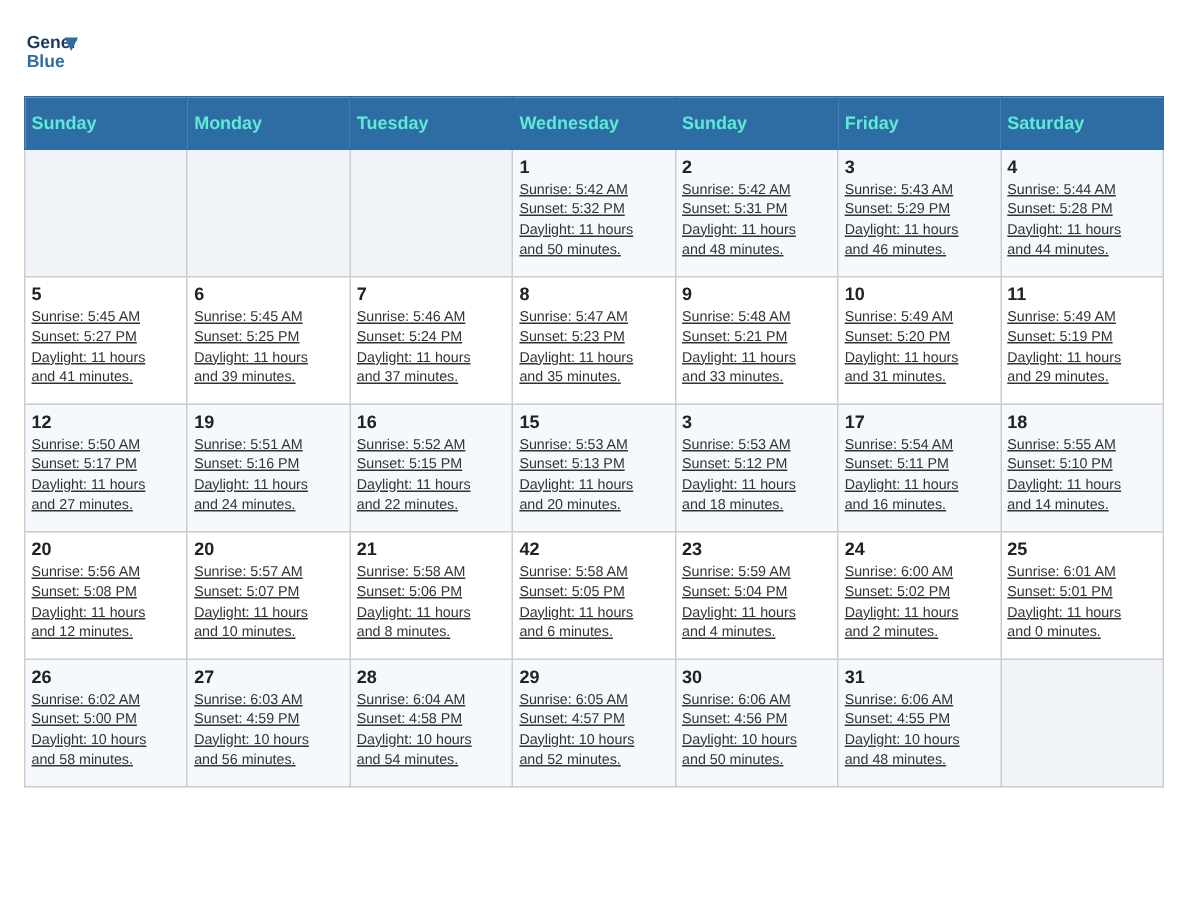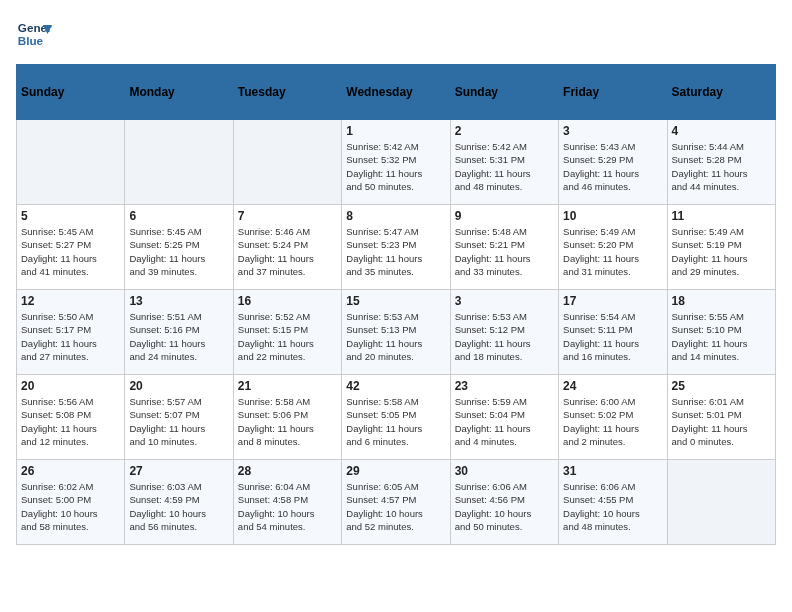--- a/index.html
+++ b/index.html
@@ -37,24 +37,24 @@
       font-size: 14px;
       color: #444;
     }
     table {
       width: 100%;
       border-collapse: collapse;
       table-layout: fixed;
     }
     thead tr th {
       background-color: #2e6da4;
-      color: #000000;
+      color: #5eead4;
       font-size: 12px;
       font-weight: bold;
-      padding: 20px 4px;
+      padding: 10px 4px;
       text-align: left;
       border: 1px solid #2e6da4;
     }
     tbody tr td {
       border: 1px solid #ccc;
       vertical-align: top;
       padding: 4px 4px 6px 4px;
       min-height: 80px;
       height: 85px;
       font-size: 10px;
@@ -63,20 +63,21 @@
     .cell-date {
       font-weight: bold;
       font-size: 12px;
       margin-bottom: 2px;
       color: #222;
     }
     .cell-info {
       font-size: 9.5px;
       line-height: 1.4;
       color: #333;
+      text-decoration: underline;
     }
     tbody tr:nth-child(odd) td {
       background-color: #f5f8fc;
     }
     tbody tr:nth-child(even) td {
       background-color: #ffffff;
     }
     td.empty {
       background-color: #f0f4f8 !important;
     }
@@ -161,21 +162,21 @@
           <div class="cell-date">11</div>
           <div class="cell-info">Sunrise: 5:49 AM<br>Sunset: 5:19 PM<br>Daylight: 11 hours<br>and 29 minutes.</div>
         </td>
       </tr>
       <tr>
         <td>
           <div class="cell-date">12</div>
           <div class="cell-info">Sunrise: 5:50 AM<br>Sunset: 5:17 PM<br>Daylight: 11 hours<br>and 27 minutes.</div>
         </td>
         <td>
-          <div class="cell-date">13</div>
+          <div class="cell-date">19</div>
           <div class="cell-info">Sunrise: 5:51 AM<br>Sunset: 5:16 PM<br>Daylight: 11 hours<br>and 24 minutes.</div>
         </td>
         <td>
           <div class="cell-date">16</div>
           <div class="cell-info">Sunrise: 5:52 AM<br>Sunset: 5:15 PM<br>Daylight: 11 hours<br>and 22 minutes.</div>
         </td>
         <td>
           <div class="cell-date">15</div>
           <div class="cell-info">Sunrise: 5:53 AM<br>Sunset: 5:13 PM<br>Daylight: 11 hours<br>and 20 minutes.</div>
         </td>

